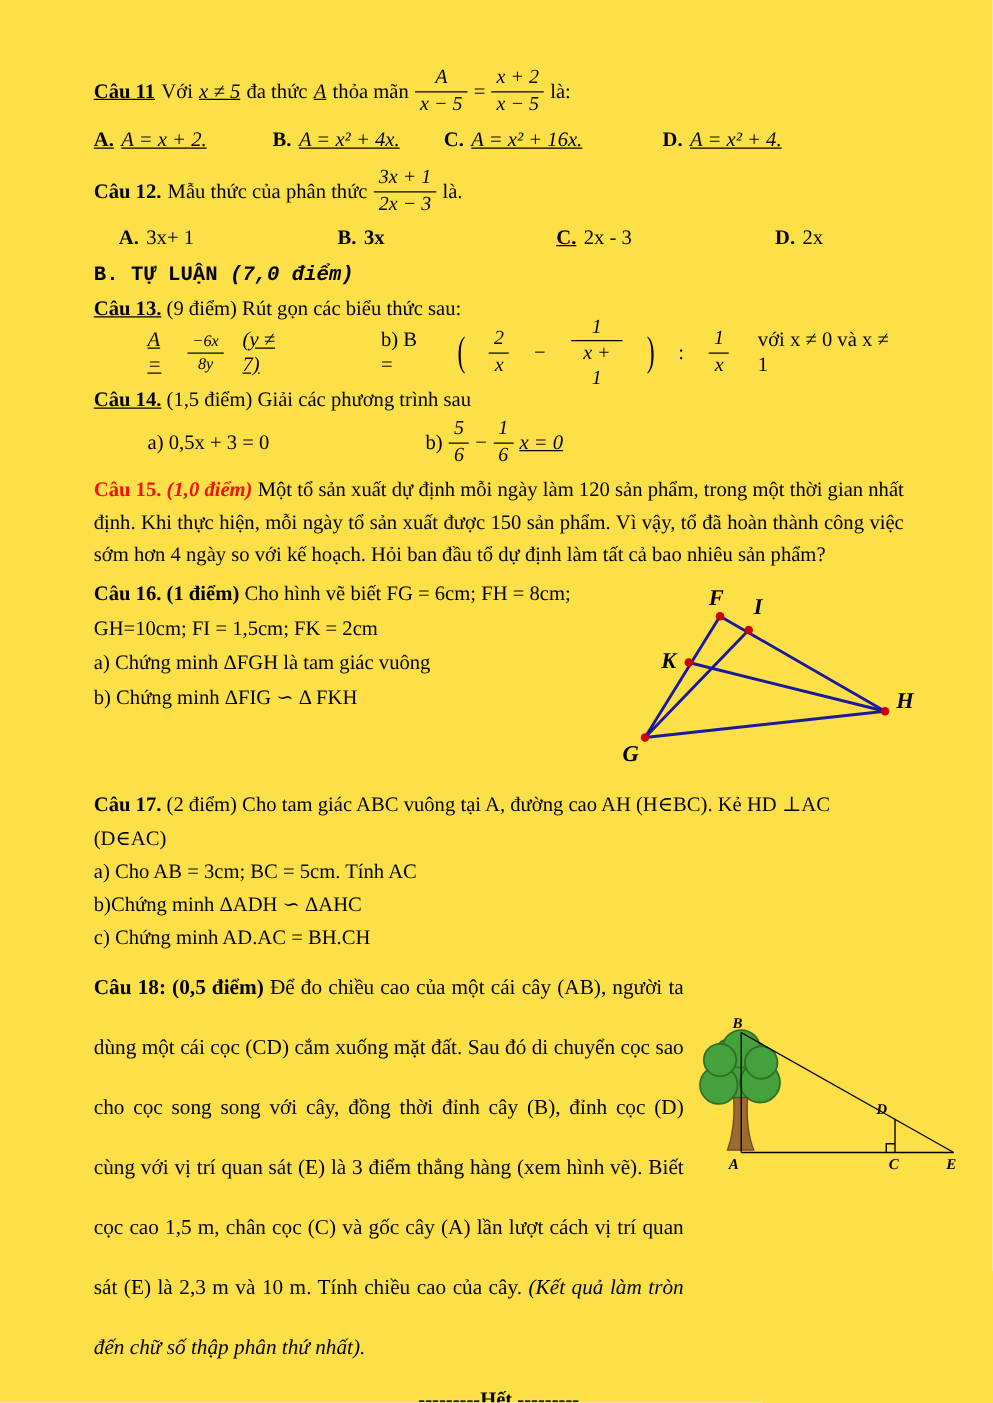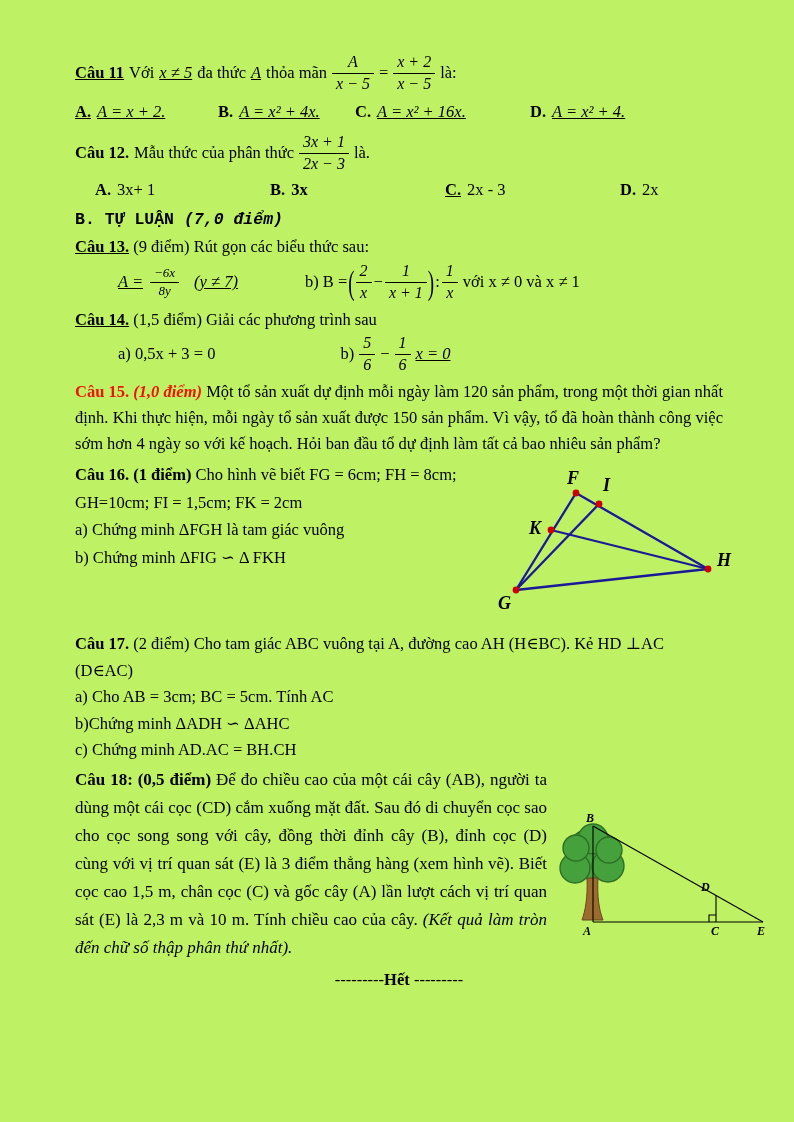--- a/index.html
+++ b/index.html
@@ -1,18 +1,18 @@
 <!DOCTYPE html>
 <html><head>
 <meta charset="utf-8">
 <style>
   * { box-sizing: border-box; }
   html, body { margin:0; padding:0; background:#e9e9e9; }
   .page {
-    width:794px; height:1122px; margin:0 auto; background:#bef264;
+    width:794px; height:1122px; margin:0 auto; background:#fde047;
     position:relative; color:#000;
     font-family:"Liberation Serif","DejaVu Serif","DejaVu Sans",serif;
     font-size:16.5px; overflow:hidden;
   }
   .content { position:absolute; left:75px; top:50px; width:648px; }
 
   .b { font-weight:bold; }
   .u { text-decoration:underline; }
   .i { font-style:italic; }
   .red { color:#ee1207; }
@@ -38,21 +38,21 @@
 
   .q16 { position:relative; height:164px; margin-top:5px; }
   .q16 .line { line-height:27.5px; }
   .fig16 { position:absolute; left:418px; top:6px; }
   .figlabel text { font-family:"Liberation Serif","DejaVu Serif",serif; font-weight:bold; font-style:italic; font-size:18px; fill:#000; }
 
   .q17 { margin-top:6px; }
   .q17 .line { line-height:26.5px; }
 
   .q18 { position:relative; margin-top:2px; }
-  .q18 .para18 { width:472px; text-align:justify; line-height:28px; font-size:17px; margin:0; }
+  .q18 .para18 { width:472px; text-align:justify; line-height:48px; font-size:17px; margin:0; }
   .fig18 { position:absolute; left:476px; top:46px; }
   .treelabel text { font-family:"Liberation Serif","DejaVu Serif",serif; font-style:italic; font-weight:bold; font-size:12px; fill:#000; }
 
   .footer { text-align:center; line-height:28px; margin-top:4px; }
 </style>
 </head>
 <body>
 
 <div class="page">
   <div class="content">
@@ -135,21 +135,21 @@
     </div>
     <div class="row" style="height:44px;">
       <span class="row" style="margin-left:43px;gap:7px;">
         <span class="math">A =</span>
         <span class="frac" style="font-size:13px">
           <span class="num">−6x</span>
           <span class="den">8y</span>
         </span>
         <span class="math" style="margin-left:8px">(y ≠ 7)</span>
       </span>
-      <span class="row" style="margin-left:62px;gap:2px;">
+      <span class="row" style="margin-left:62px;gap:20px;">
         <span>b) B =</span>
         <span class="bp">(</span>
         <span class="frac">
           <span class="num">2</span>
           <span class="den">x</span>
         </span>
         <span>−</span>
         <span class="frac">
           <span class="num">1</span>
           <span class="den">x + 1</span>

